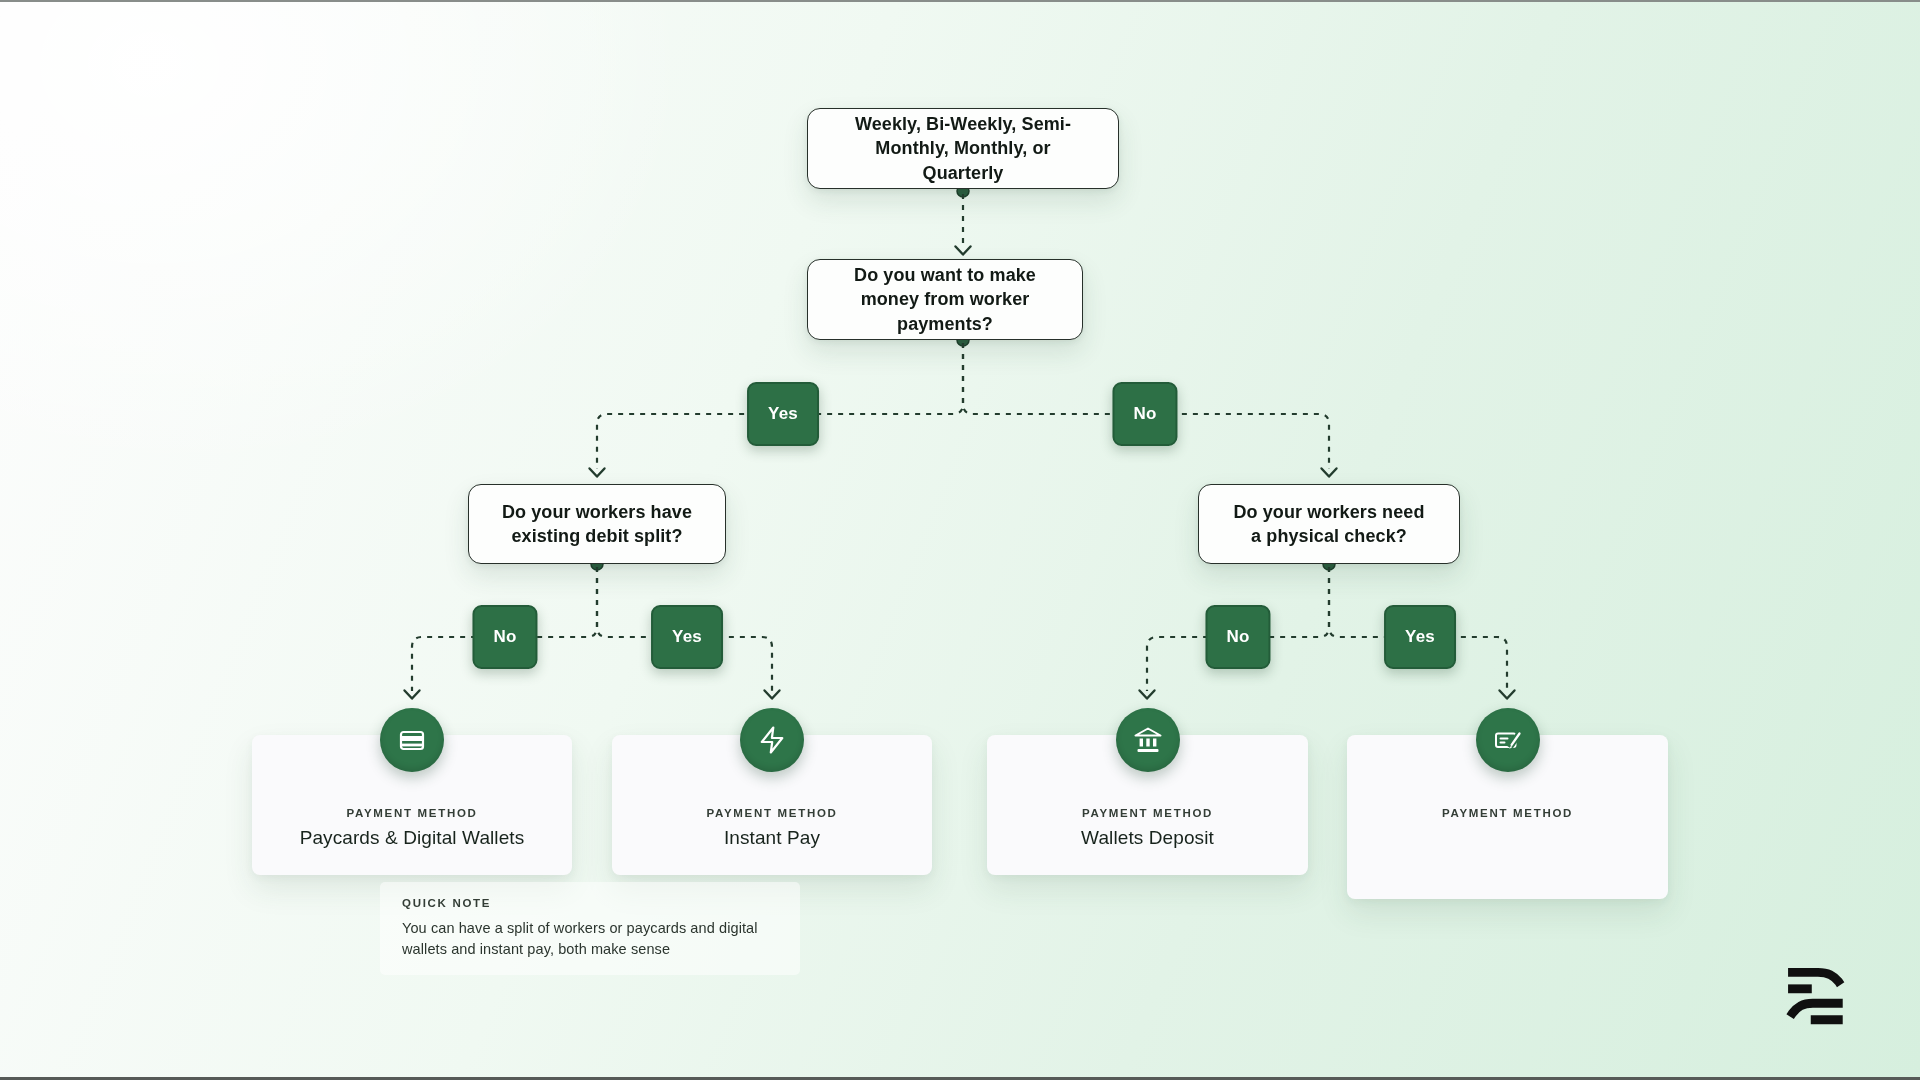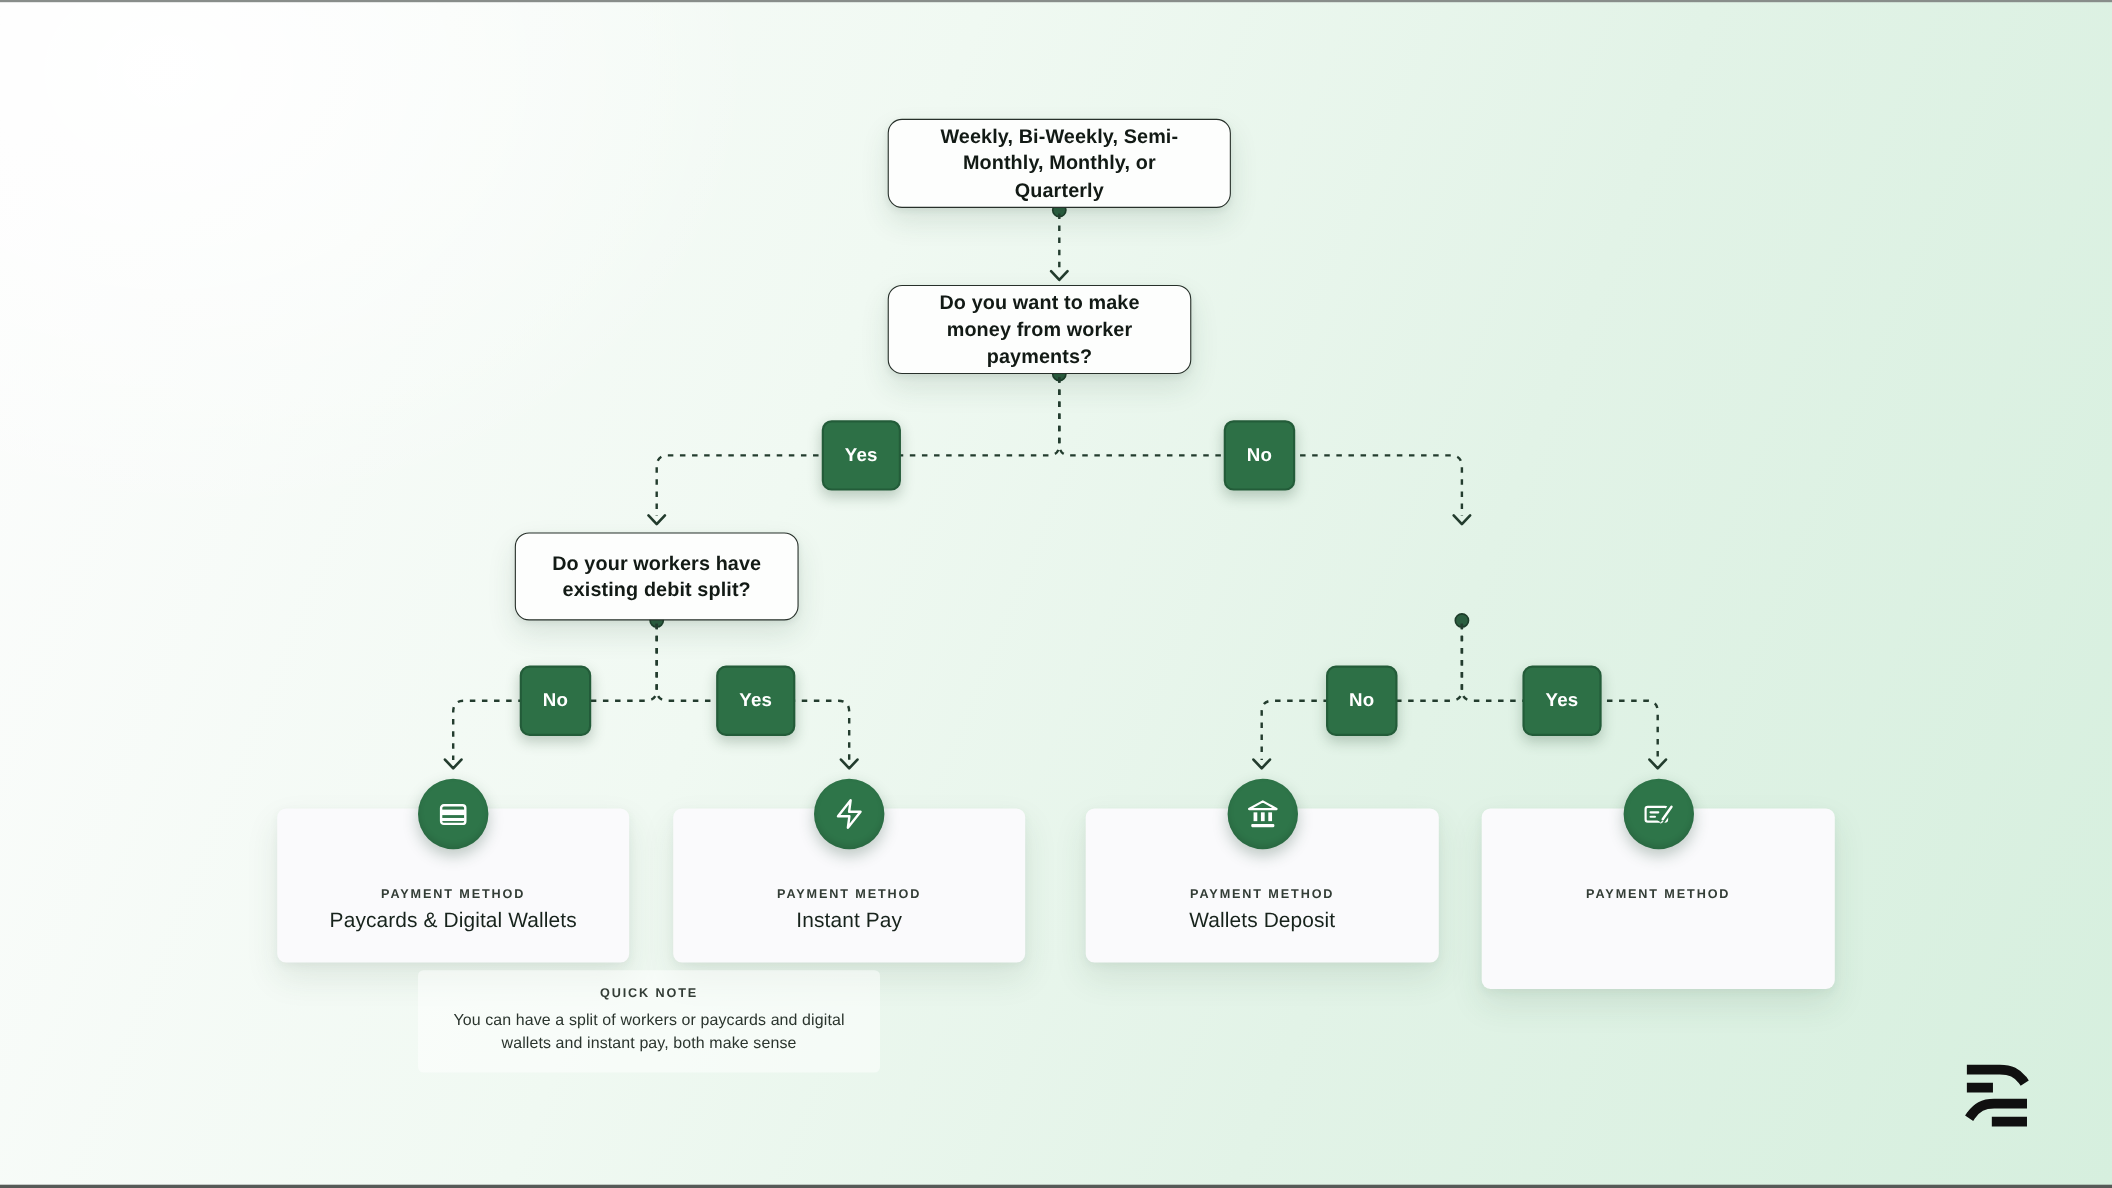--- a/index.html
+++ b/index.html
@@ -50,21 +50,21 @@
     margin-top:72px;font-size:11.5px;font-weight:700;letter-spacing:1.7px;
     color:#333d36;text-transform:uppercase;
   }
   .card .title{
     margin:7px auto 0;max-width:250px;
     font-size:19px;font-weight:400;line-height:1.26;color:#17231c;letter-spacing:.1px;
   }
 
   .note{
     position:absolute;background:var(--note-bg,rgba(255,255,255,.52));border-radius:5px;
-    text-align:center;box-sizing:border-box;padding:15px 22px 16px;
+    box-sizing:border-box;padding:15px 22px 16px;
   }
   .note .kicker{margin-top:0;}
   .note .body{
     margin-top:9px;font-size:14.5px;line-height:1.42;color:#2b352e;letter-spacing:.1px;
   }
 
   .logo{position:absolute;left:1786px;top:962px;}
 </style>
 </head>
 <body>
@@ -107,20 +107,23 @@
   </div>
 
   <div class="qbox" style="left:807px;top:259px;width:276px;height:81px;">
     <span>Do you want to make money from worker payments?</span>
   </div>
 
   <div class="qbox" style="left:468px;top:484px;width:258px;height:80px;">
     <span>Do your workers have existing debit split?</span>
   </div>
 
+  <div class="qbox" style="left:1198px;top:484px;width:262px;height:80px;">
+    <span>Do your workers need a physical check?</span>
+  </div>
 
   <div class="pill" style="left:783px;top:414px;">Yes</div>
   <div class="pill" style="left:1145px;top:414px;">No</div>
   <div class="pill" style="left:505px;top:637px;">No</div>
   <div class="pill" style="left:687px;top:637px;">Yes</div>
   <div class="pill" style="left:1238px;top:637px;">No</div>
   <div class="pill" style="left:1420px;top:637px;">Yes</div>
 
   <div class="card" style="left:252px;top:735px;width:320px;height:140px;">
     <div class="icon-circle">

